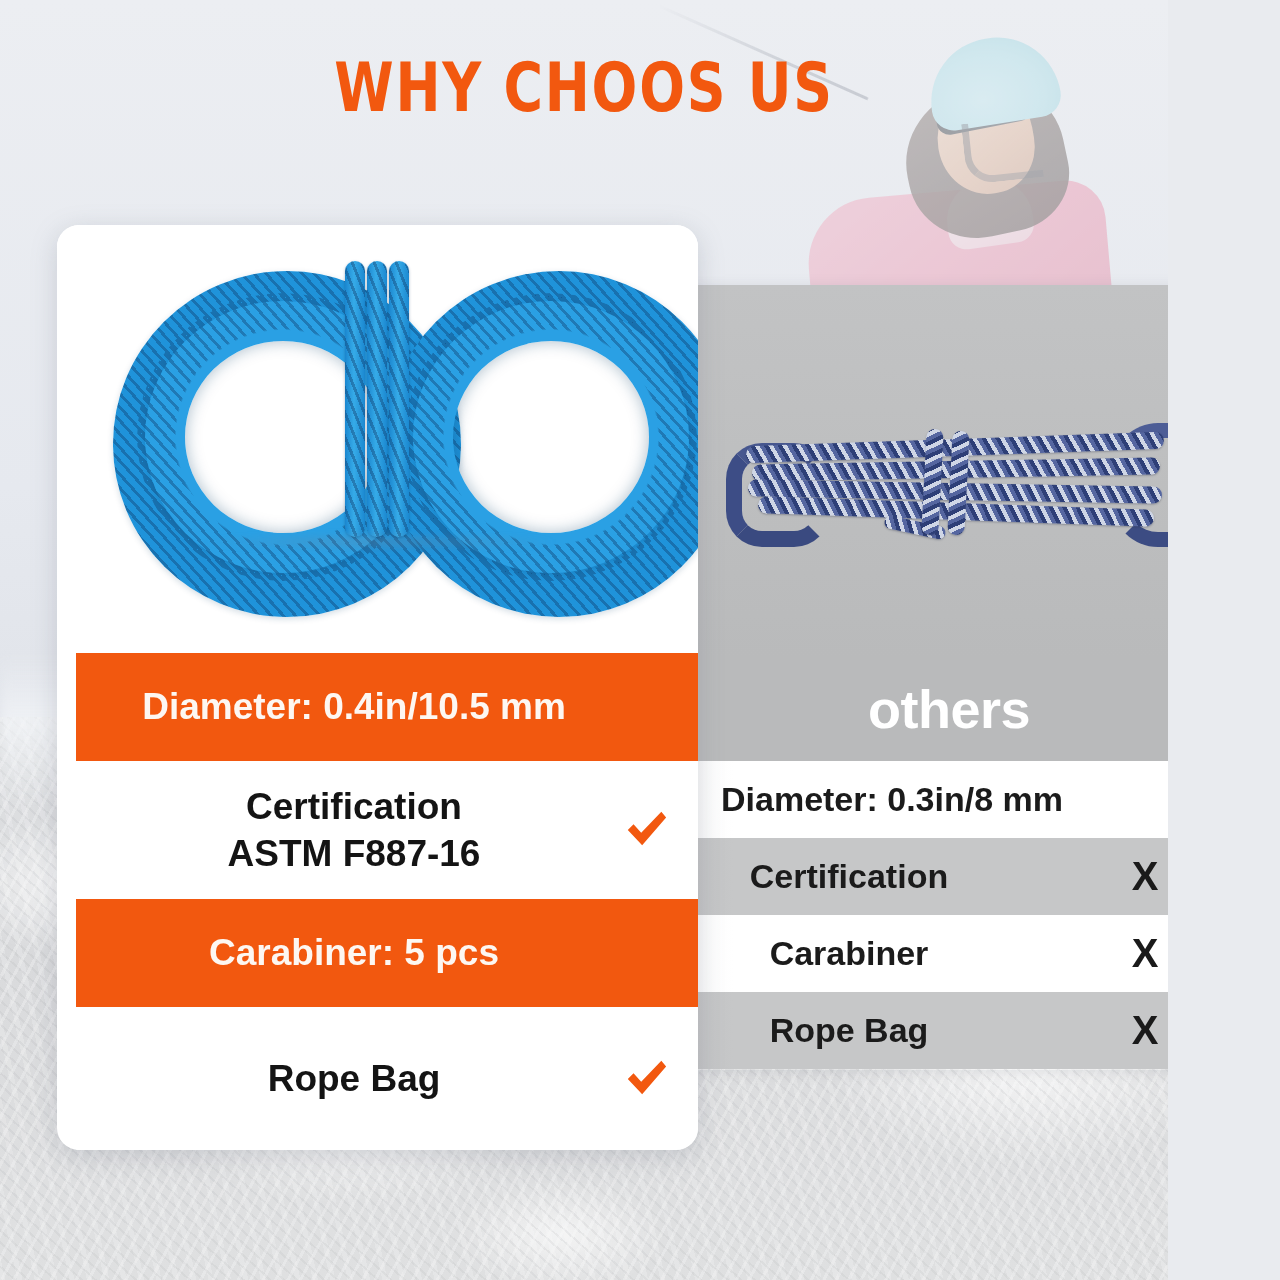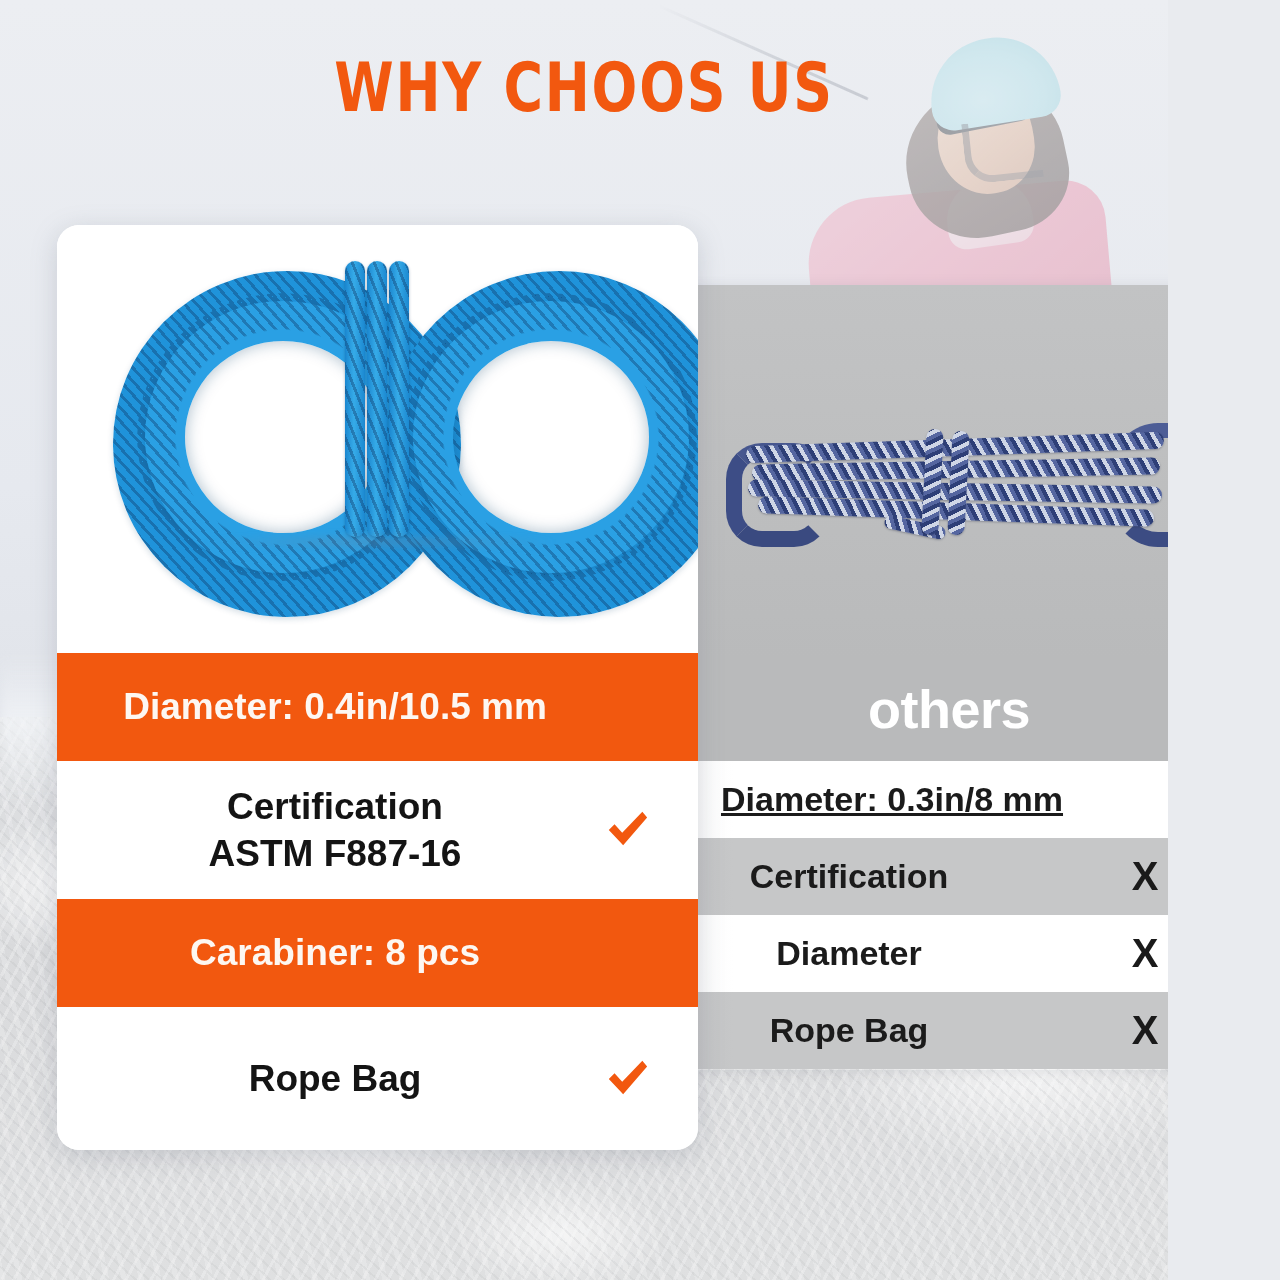--- a/index.html
+++ b/index.html
@@ -118,21 +118,21 @@
   .o-row.light{background:linear-gradient(90deg,#e9eaeb 0%,#f6f7f7 10%,#ffffff 22%,#ffffff 100%);}
   .o-row.dark{background:linear-gradient(90deg,#b4b5b6 0%,#c0c1c2 10%,#c6c7c8 22%,#c6c7c8 100%);}
   .o-row .o-label{
     position:absolute;left:0;width:506px;text-align:center;
     font-size:34px;font-weight:700;color:#1b1b1b;
   }
   .o-row .o-mark{
     position:absolute;left:506px;width:86px;text-align:center;
     font-size:40px;font-weight:700;color:#1a1a1a;
   }
-  .o-row.diam .o-label{width:592px;font-size:34px;text-decoration:underline;}
+  .o-row.diam .o-label{width:592px;font-size:34px;}
 
   
   .twist-rope{position:absolute;left:132px;top:118px;width:460px;height:150px;}
   .tw{
     position:absolute;height:17px;border-radius:9px;
     background:
       repeating-linear-gradient(62deg,#2e3f77 0 4px,#cfd6e6 4px 8px,#5566a0 8px 12px);
     box-shadow:0 1px 2px rgba(40,46,70,.35);
   }
   .tw.a{left:18px;top:36px;width:418px;transform:rotate(-2deg);}
@@ -159,21 +159,21 @@
 
   
   .card{
     position:absolute;left:57px;top:225px;width:641px;height:925px;
     background:#ffffff;border-radius:22px;overflow:hidden;
     box-shadow:0 6px 26px rgba(120,126,140,.28);
   }
   .card-photo{
     position:absolute;left:0;right:0;top:0;height:428px;background:#ffffff;
   }
-  .c-rows{position:absolute;left:0;right:0;top:428px;bottom:0;}
+  .c-rows{position:absolute;left:0;right:0;top:428px;bottom:0;padding-left:19px;}
   .c-row{position:relative;display:flex;align-items:center;}
   .c-row.h1{height:108px;background:#f2580f;}
   .c-row.h2{height:138px;background:#ffffff;}
   .c-row.h3{height:108px;background:#f2580f;}
   .c-row.h4{height:143px;background:#ffffff;}
   .c-row .c-label{
     position:absolute;left:0;width:556px;text-align:center;
     font-size:37px;font-weight:700;line-height:1.28;
   }
   .c-row.h1 .c-label,.c-row.h3 .c-label{color:#fdf7f2;}
@@ -260,21 +260,21 @@
 
     <div class="o-rows">
       <div class="o-row light diam">
         <div class="o-label">Diameter: 0.3in/8 mm</div>
       </div>
       <div class="o-row dark">
         <div class="o-label">Certification</div>
         <div class="o-mark">X</div>
       </div>
       <div class="o-row light">
-        <div class="o-label">Diameter</div>
+        <div class="o-label">Carabiner</div>
         <div class="o-mark">X</div>
       </div>
       <div class="o-row dark">
         <div class="o-label">Rope Bag</div>
         <div class="o-mark">X</div>
       </div>
     </div>
   </div>
 
   <div class="card">
@@ -298,21 +298,21 @@
       <div class="c-row h2">
         <div class="c-label" style="white-space:pre-line">Certification
 ASTM F887-16</div>
         <div class="c-mark">
           <svg class="check" viewBox="0 0 48 48" aria-hidden="true">
             <path d="M5 26 L11 20 L19 29 L40 7 L45 13 L20 42 Z" fill="#F2580F"></path>
           </svg>
         </div>
       </div>
       <div class="c-row h3">
-        <div class="c-label">Carabiner: 8 pcs</div>
+        <div class="c-label">Carabiner: 5 pcs</div>
       </div>
       <div class="c-row h4">
         <div class="c-label">Rope Bag</div>
         <div class="c-mark">
           <svg class="check" viewBox="0 0 48 48" aria-hidden="true">
             <path d="M5 26 L11 20 L19 29 L40 7 L45 13 L20 42 Z" fill="#F2580F"></path>
           </svg>
         </div>
       </div>
     </div>

